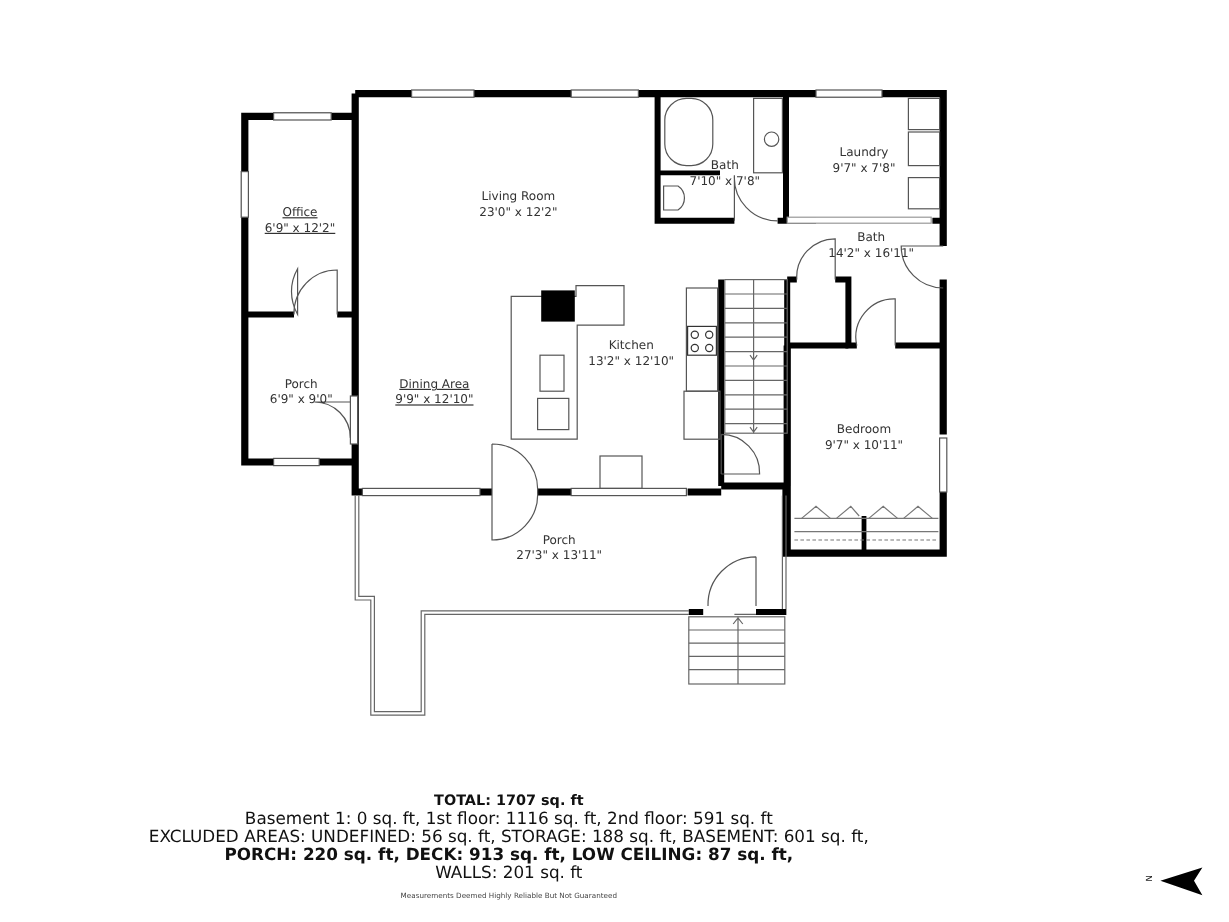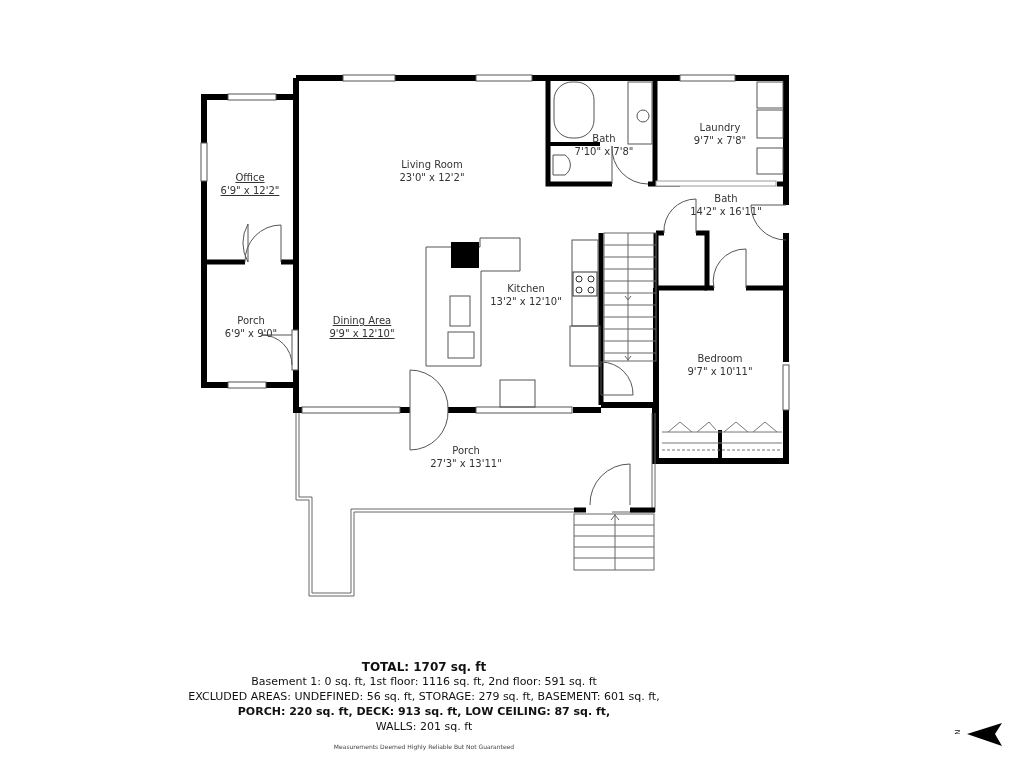--- a/index.html
+++ b/index.html
@@ -1,21 +1,21 @@
 <!DOCTYPE html>
 <html><head>
 <meta charset="utf-8">
 <style>
   html, body { margin:0; padding:0; background:#ffffff; }
   body { width:1024px; height:768px; position:relative; overflow:hidden; font-family:"DejaVu Sans", sans-serif; color:#222; }
   #plan { position:absolute; left:0; top:0; }
   .lbl { position:absolute; text-align:center; font-size:10px; line-height:13px; color:#333; transform:translateX(-50%); white-space:nowrap; }
   .footer { position:absolute; left:0; width:848px; text-align:center; color:#111; }
   .f-total { top:660px; font-size:12px; font-weight:bold; }
-  .f-line { font-size:11px; }
+  .f-line { font-size:14px; }
   .f-small { top:743px; font-size:6px; color:#444; }
   .compass { position:absolute; left:955px; top:720px; width:50px; height:28px; }
 </style>
 </head>
 <body>
 
 <svg id="plan" width="1024" height="768" viewBox="0 0 1024 768">
   <g fill="none" stroke="#000">
 
     <path d="M296 78 H786 V186 M786 186 V205 M786 233 V362 M786 410 V461 H655 V405 H601" stroke-width="6"></path>
@@ -160,21 +160,21 @@
   <div>Bedroom</div>
   <div>9'7" x 10'11"</div>
 </div>
 <div class="lbl" style="left:466px; top:444px;">
   <div>Porch</div>
   <div>27'3" x 13'11"</div>
 </div>
 
 <div class="footer f-total">TOTAL: 1707 sq. ft</div>
 <div class="footer f-line" style="top:675px;">Basement 1: 0 sq. ft, 1st floor: 1116 sq. ft, 2nd floor: 591 sq. ft</div>
-<div class="footer f-line" style="top:690px;">EXCLUDED AREAS: UNDEFINED: 56 sq. ft, STORAGE: 279 sq. ft, BASEMENT: 601 sq. ft,</div>
+<div class="footer f-line" style="top:690px;">EXCLUDED AREAS: UNDEFINED: 56 sq. ft, STORAGE: 188 sq. ft, BASEMENT: 601 sq. ft,</div>
 <div class="footer f-line" style="top:705px;font-weight:bold;">PORCH: 220 sq. ft, DECK: 913 sq. ft, LOW CEILING: 87 sq. ft,</div>
 <div class="footer f-line" style="top:720px;">WALLS: 201 sq. ft</div>
 <div class="footer f-small">Measurements Deemed Highly Reliable But Not Guaranteed</div>
 
 <div class="compass">
   <span style="position:absolute; left:0; top:8px; font-size:7px; transform:rotate(-90deg);">N</span>
   <svg width="50" height="28" style="position:absolute; left:0; top:0;">
     <path d="M12 14 L47 3 L40 14 L47 26 Z" fill="#000"></path>
   </svg>
 </div>

